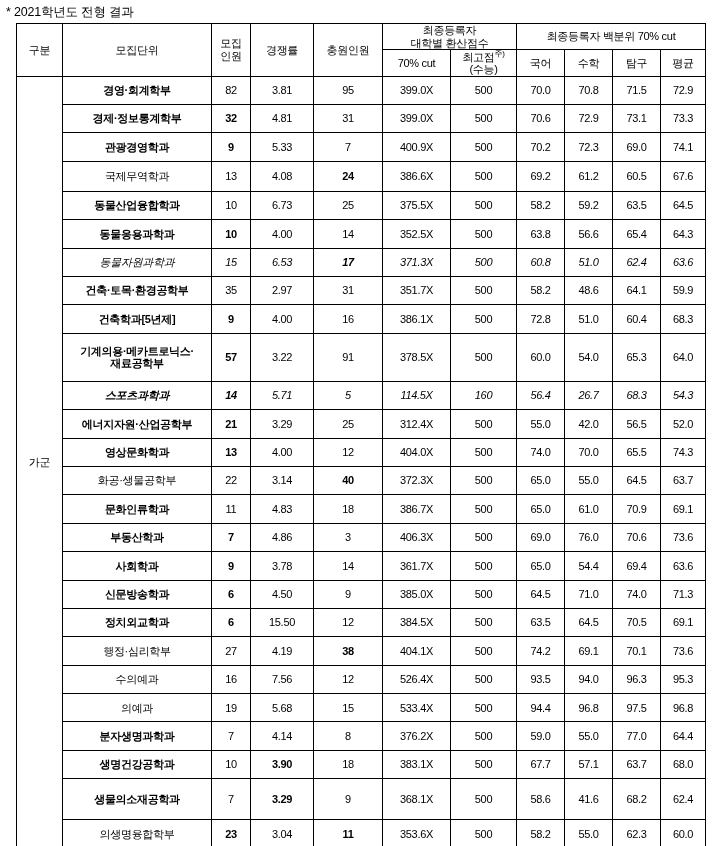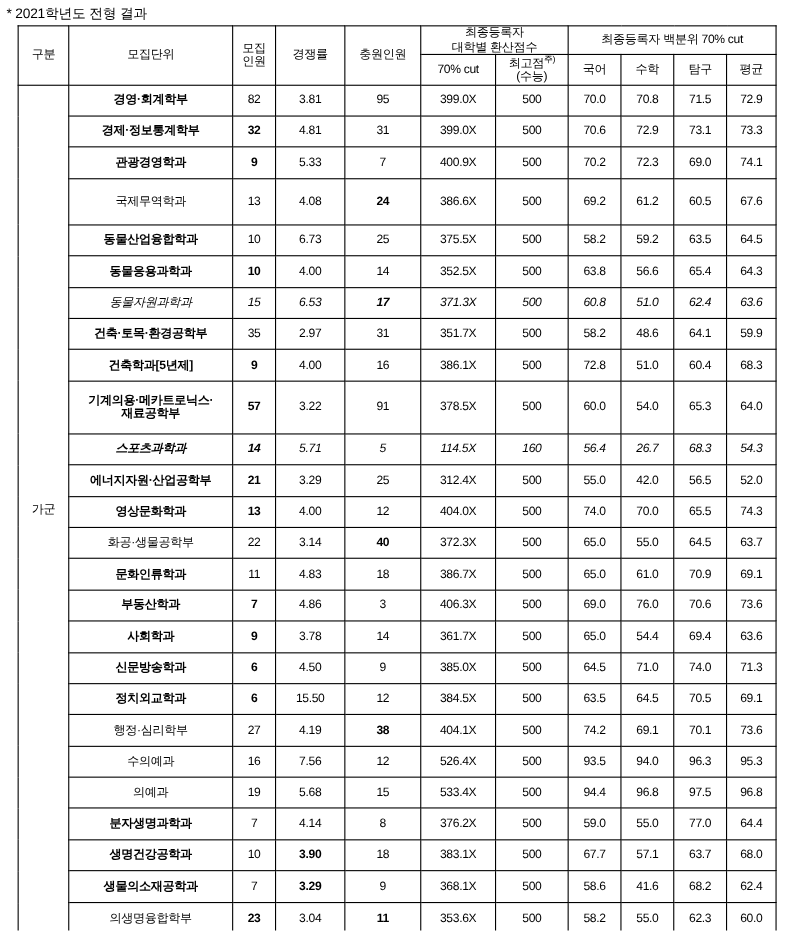--- a/index.html
+++ b/index.html
@@ -169,21 +169,21 @@
           <td class="num b">9</td>
           <td class="num">5.33</td>
           <td class="num">7</td>
           <td class="num">400.9X</td>
           <td class="num">500</td>
           <td class="num">70.2</td>
           <td class="num">72.3</td>
           <td class="num">69.0</td>
           <td class="num">74.1</td>
         </tr>
-        <tr style="height: 42px;">
+        <tr style="height: 30px;">
           <td class="unit">국제무역학과</td>
           <td class="num">13</td>
           <td class="num">4.08</td>
           <td class="num b">24</td>
           <td class="num">386.6X</td>
           <td class="num">500</td>
           <td class="num">69.2</td>
           <td class="num">61.2</td>
           <td class="num">60.5</td>
           <td class="num">67.6</td>
@@ -421,21 +421,21 @@
           <td class="num">10</td>
           <td class="num b">3.90</td>
           <td class="num">18</td>
           <td class="num">383.1X</td>
           <td class="num">500</td>
           <td class="num">67.7</td>
           <td class="num">57.1</td>
           <td class="num">63.7</td>
           <td class="num">68.0</td>
         </tr>
-        <tr style="height: 29px; margin-top: 12px;">
+        <tr style="height: 41px; margin-top: 12px;">
           <td class="unit b">생물의소재공학과</td>
           <td class="num">7</td>
           <td class="num b">3.29</td>
           <td class="num">9</td>
           <td class="num">368.1X</td>
           <td class="num">500</td>
           <td class="num">58.6</td>
           <td class="num">41.6</td>
           <td class="num">68.2</td>
           <td class="num">62.4</td>

